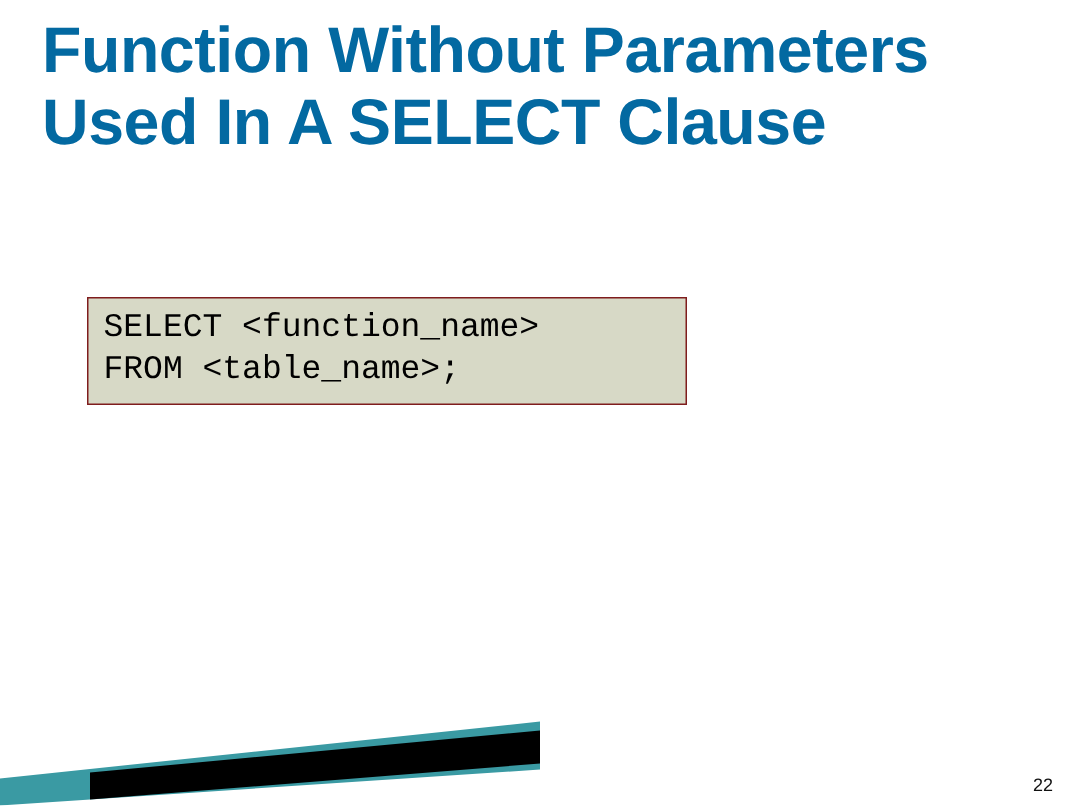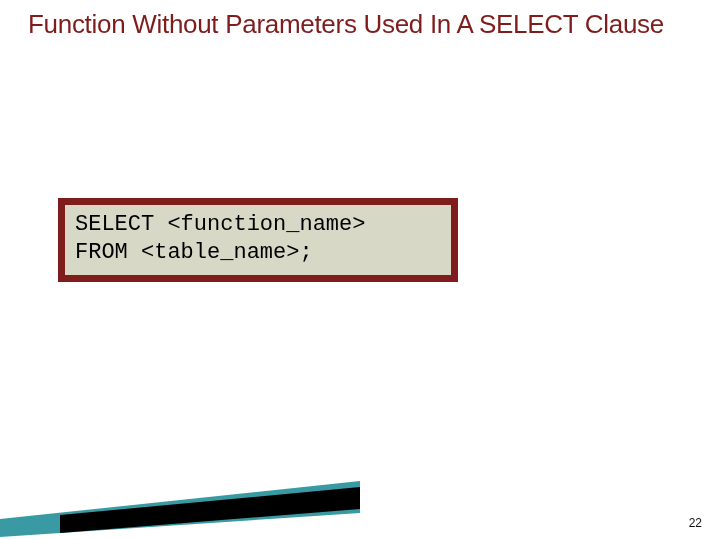--- a/index.html
+++ b/index.html
@@ -4,33 +4,33 @@
 <style>
   * { margin: 0; padding: 0; box-sizing: border-box; }
   html, body { width: 720px; height: 540px; background: #fff; font-family: Arial, Helvetica, sans-serif; overflow: hidden; }
   .slide { position: relative; width: 720px; height: 540px; }
   .title {
     position: absolute;
     left: 28px;
     top: 10px;
     width: 660px;
     font-family: "Trebuchet MS", "Gill Sans", "Gill Sans MT", sans-serif;
-    font-weight: 400;
-    font-size: 26px;
+    font-weight: 700;
+    font-size: 43px;
     line-height: 1.12;
-    color: #7f1d1d;
+    color: #0369a1;
     letter-spacing: -0.3px;
   }
   .code-box {
     position: absolute;
     left: 58px;
     top: 198px;
     width: 400px;
     background: #d7d9c6;
-    border: 7px solid #7f1d1d;
+    border: 1px solid #7f1d1d;
     padding: 6px 5px 8px 10px;
     font-family: "Courier New", Courier, monospace;
     font-size: 22px;
     line-height: 1.28;
     color: #000;
     white-space: pre;
   }
   .page-num {
     position: absolute;
     right: 18px;

